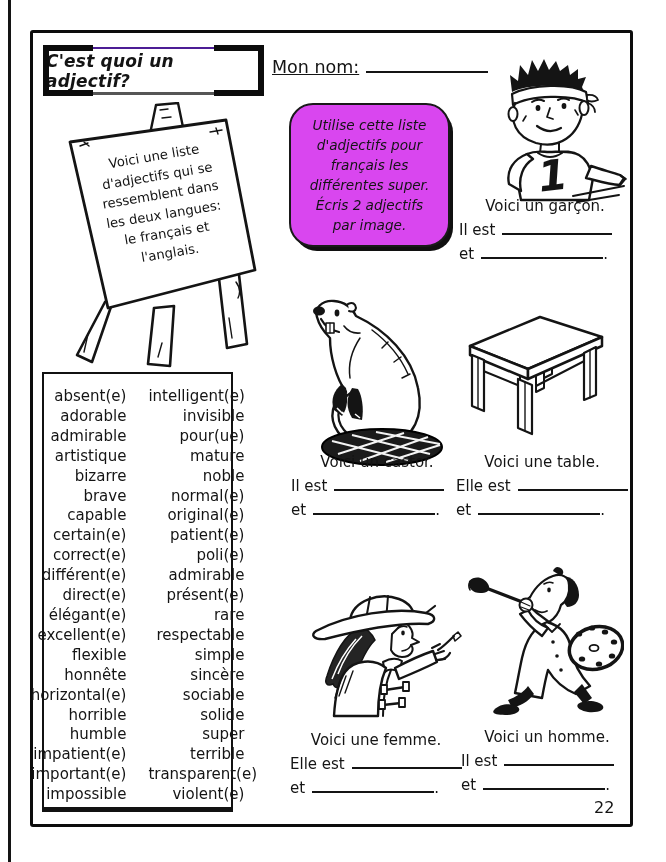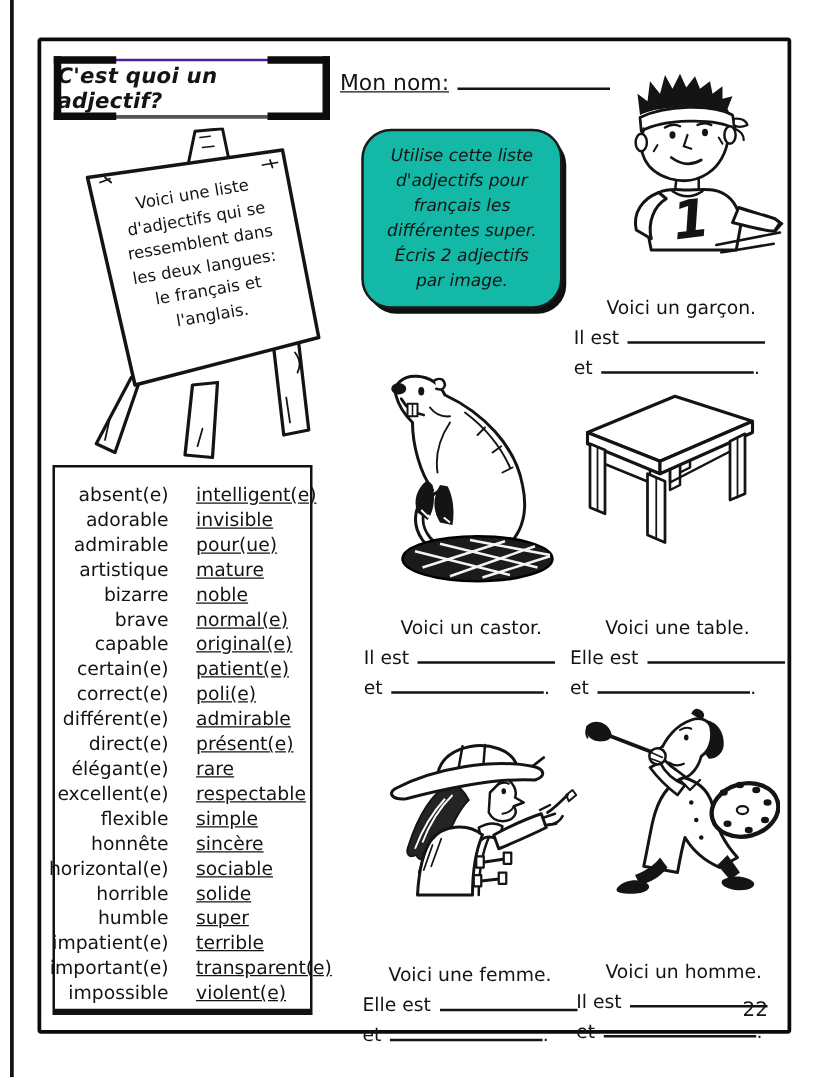--- a/index.html
+++ b/index.html
@@ -17,36 +17,36 @@
   .bracket{position:absolute;top:-4px;bottom:-4px;width:44px;}
   .bracket.l{left:-3px;border-left:6px solid #0c0c0c;border-top:6px solid #0c0c0c;border-bottom:6px solid #0c0c0c;}
   .bracket.r{right:-3px;border-right:6px solid #0c0c0c;border-top:6px solid #0c0c0c;border-bottom:6px solid #0c0c0c;}
   .title-text{font-size:17px;font-style:italic;font-weight:600;letter-spacing:.2px;}
 
   .name-row{left:272px;top:57px;font-size:17.5px;text-decoration:underline;}
   .blank{display:inline-block;border-bottom:2.2px solid #141414;height:13px;vertical-align:baseline;margin-left:7px;}
   .name-blank{width:122px;}
 
   .bubble{left:289px;top:103px;width:157px;height:140px;border:2.5px solid #1a1a1a;border-radius:24px;
-          box-shadow:4px 5px 0 -1px #101010;background:#14b8a6;
+          box-shadow:4px 5px 0 -1px #101010;background:#d946ef;
           display:flex;flex-direction:column;align-items:center;justify-content:center;
           font-style:italic;font-size:13.6px;line-height:20px;text-align:center;}
 
   .easel{left:50px;top:102px;width:224px;height:268px;}
   .easel-text{position:absolute;left:32px;top:44px;width:160px;transform:rotate(-9.5deg);
               font-size:13.2px;line-height:19.5px;text-align:center;}
 
-  .list-box{left:42px;top:372px;width:208px;height:440px;border:2.5px solid #111;border-bottom-width:5px;
+  .list-box{left:42px;top:372px;width:191px;height:440px;border:2.5px solid #111;border-bottom-width:5px;
             background:#fff;box-sizing:border-box;display:flex;justify-content:center;gap:22px;padding-top:13px;}
   .col{font-size:15px;line-height:19.9px;}
   .col-left{width:104px;text-align:right;}
-  .col-right{width:96px;text-align:left;text-decoration:underline;}
+  .col-right{width:96px;text-align:right;}
   .adj{display:block;white-space:nowrap;}
 
-  .cap-block{width:172px;margin-top:40px;}
+  .cap-block{width:172px;}
   .cap{text-align:center;font-size:15px;margin-bottom:5px;}
   .fl{font-size:15px;height:23.5px;white-space:nowrap;}
   .b1{width:110px;} .b2{width:122px;}
 
   .page-number{left:594px;top:798px;font-size:16px;}
 
   
   .s{stroke:#141414;fill:none;stroke-linecap:round;stroke-linejoin:round;}
   .sf{stroke:#141414;fill:#fff;stroke-linecap:round;stroke-linejoin:round;}
   .bk{fill:#141414;stroke:none;}

